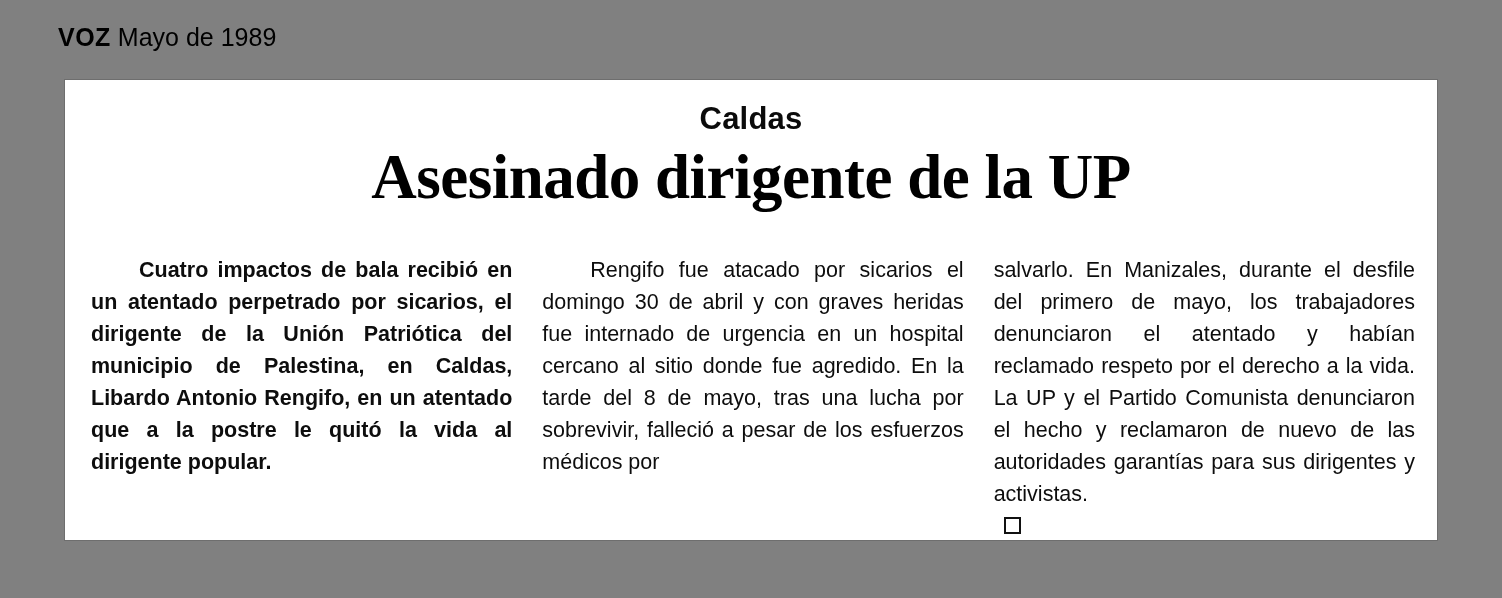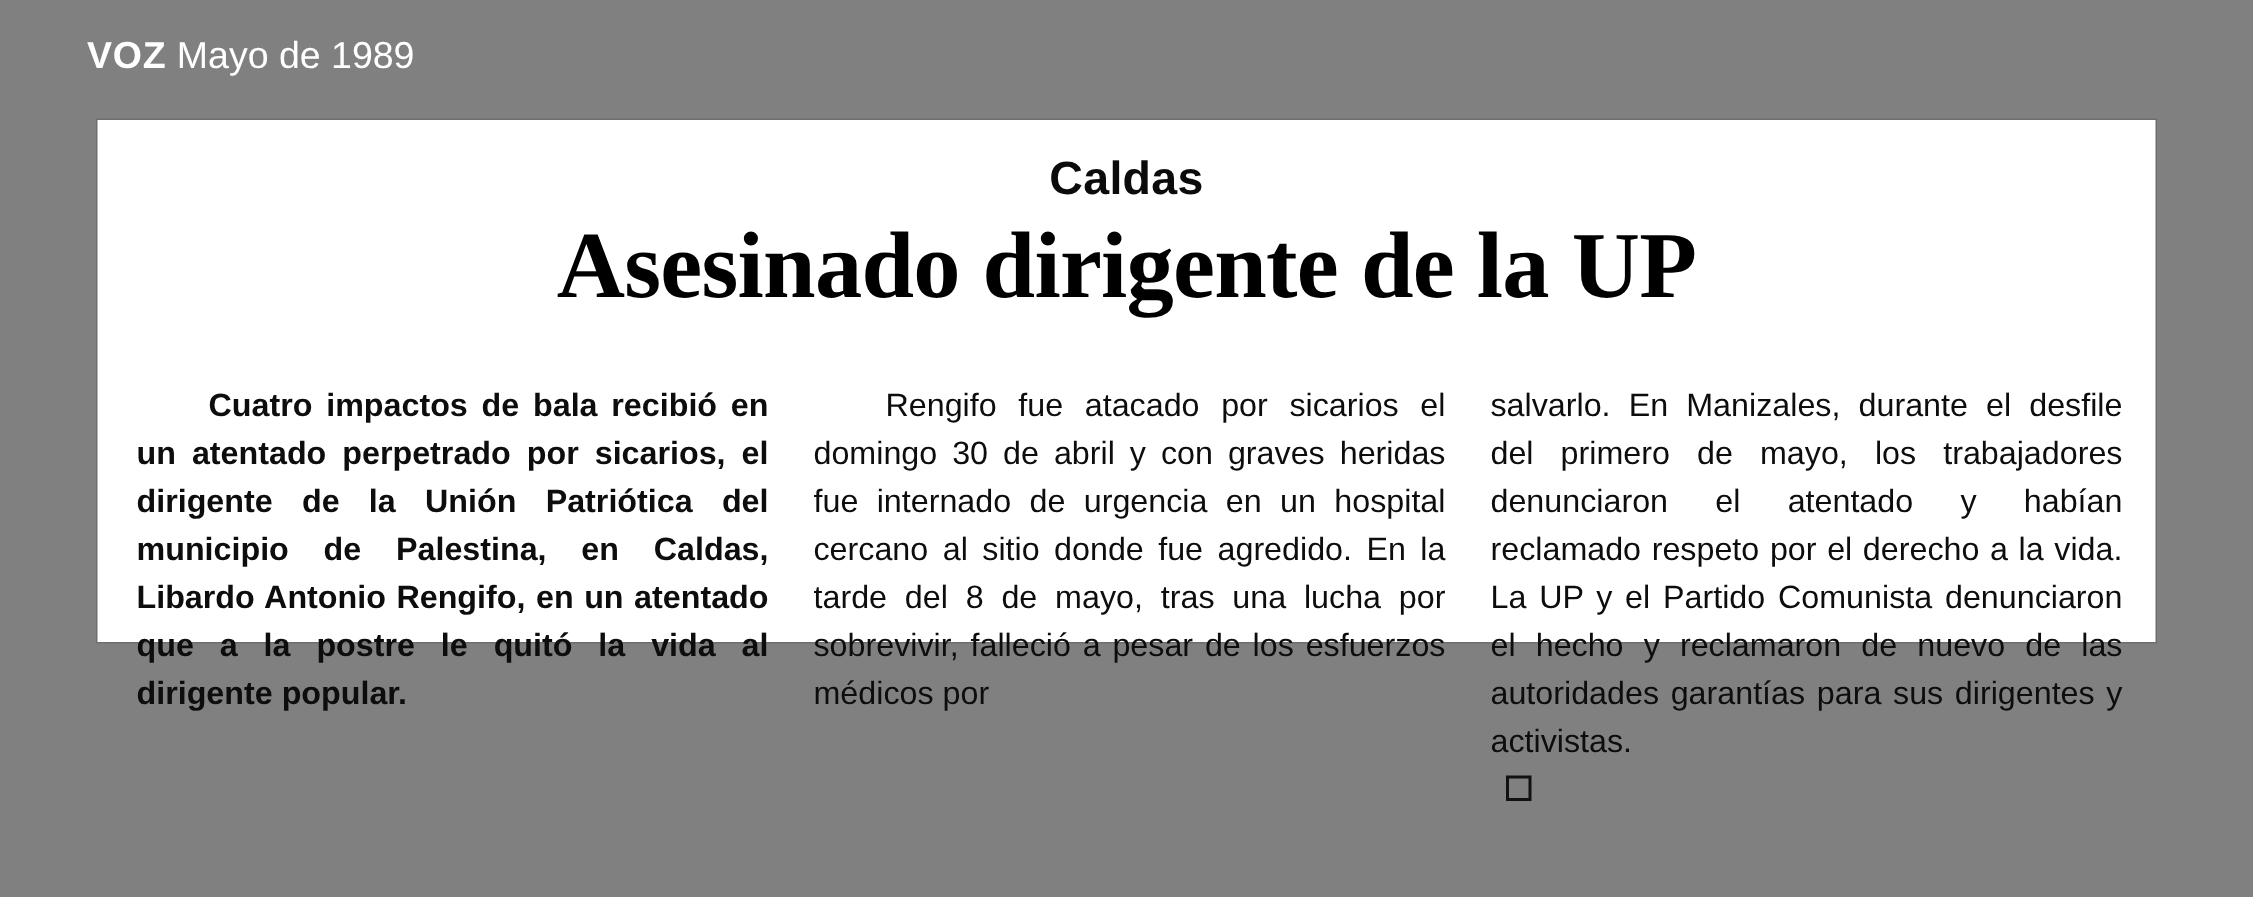--- a/index.html
+++ b/index.html
@@ -15,38 +15,38 @@
   }
   .page {
     position: relative;
     width: 1502px;
     height: 598px;
   }
   .masthead {
     position: absolute;
     left: 58px;
     top: 22px;
-    color: #ffffff;
+    color: #000000;
     font-size: 25px;
     line-height: 30px;
     white-space: nowrap;
   }
   .masthead .brand {
     font-weight: bold;
     letter-spacing: 0.5px;
   }
   .masthead .issue {
     font-weight: normal;
   }
   .clipping {
     position: absolute;
     left: 65px;
     top: 80px;
     width: 1372px;
-    height: 348px;
+    height: 460px;
     background: #ffffff;
     box-shadow: 0 0 0 1px #6e6e6e;
   }
   .kicker {
     text-align: center;
     font-family: "Liberation Sans", sans-serif;
     font-weight: bold;
     font-size: 31px;
     line-height: 34px;
     color: #0b0b0b;

